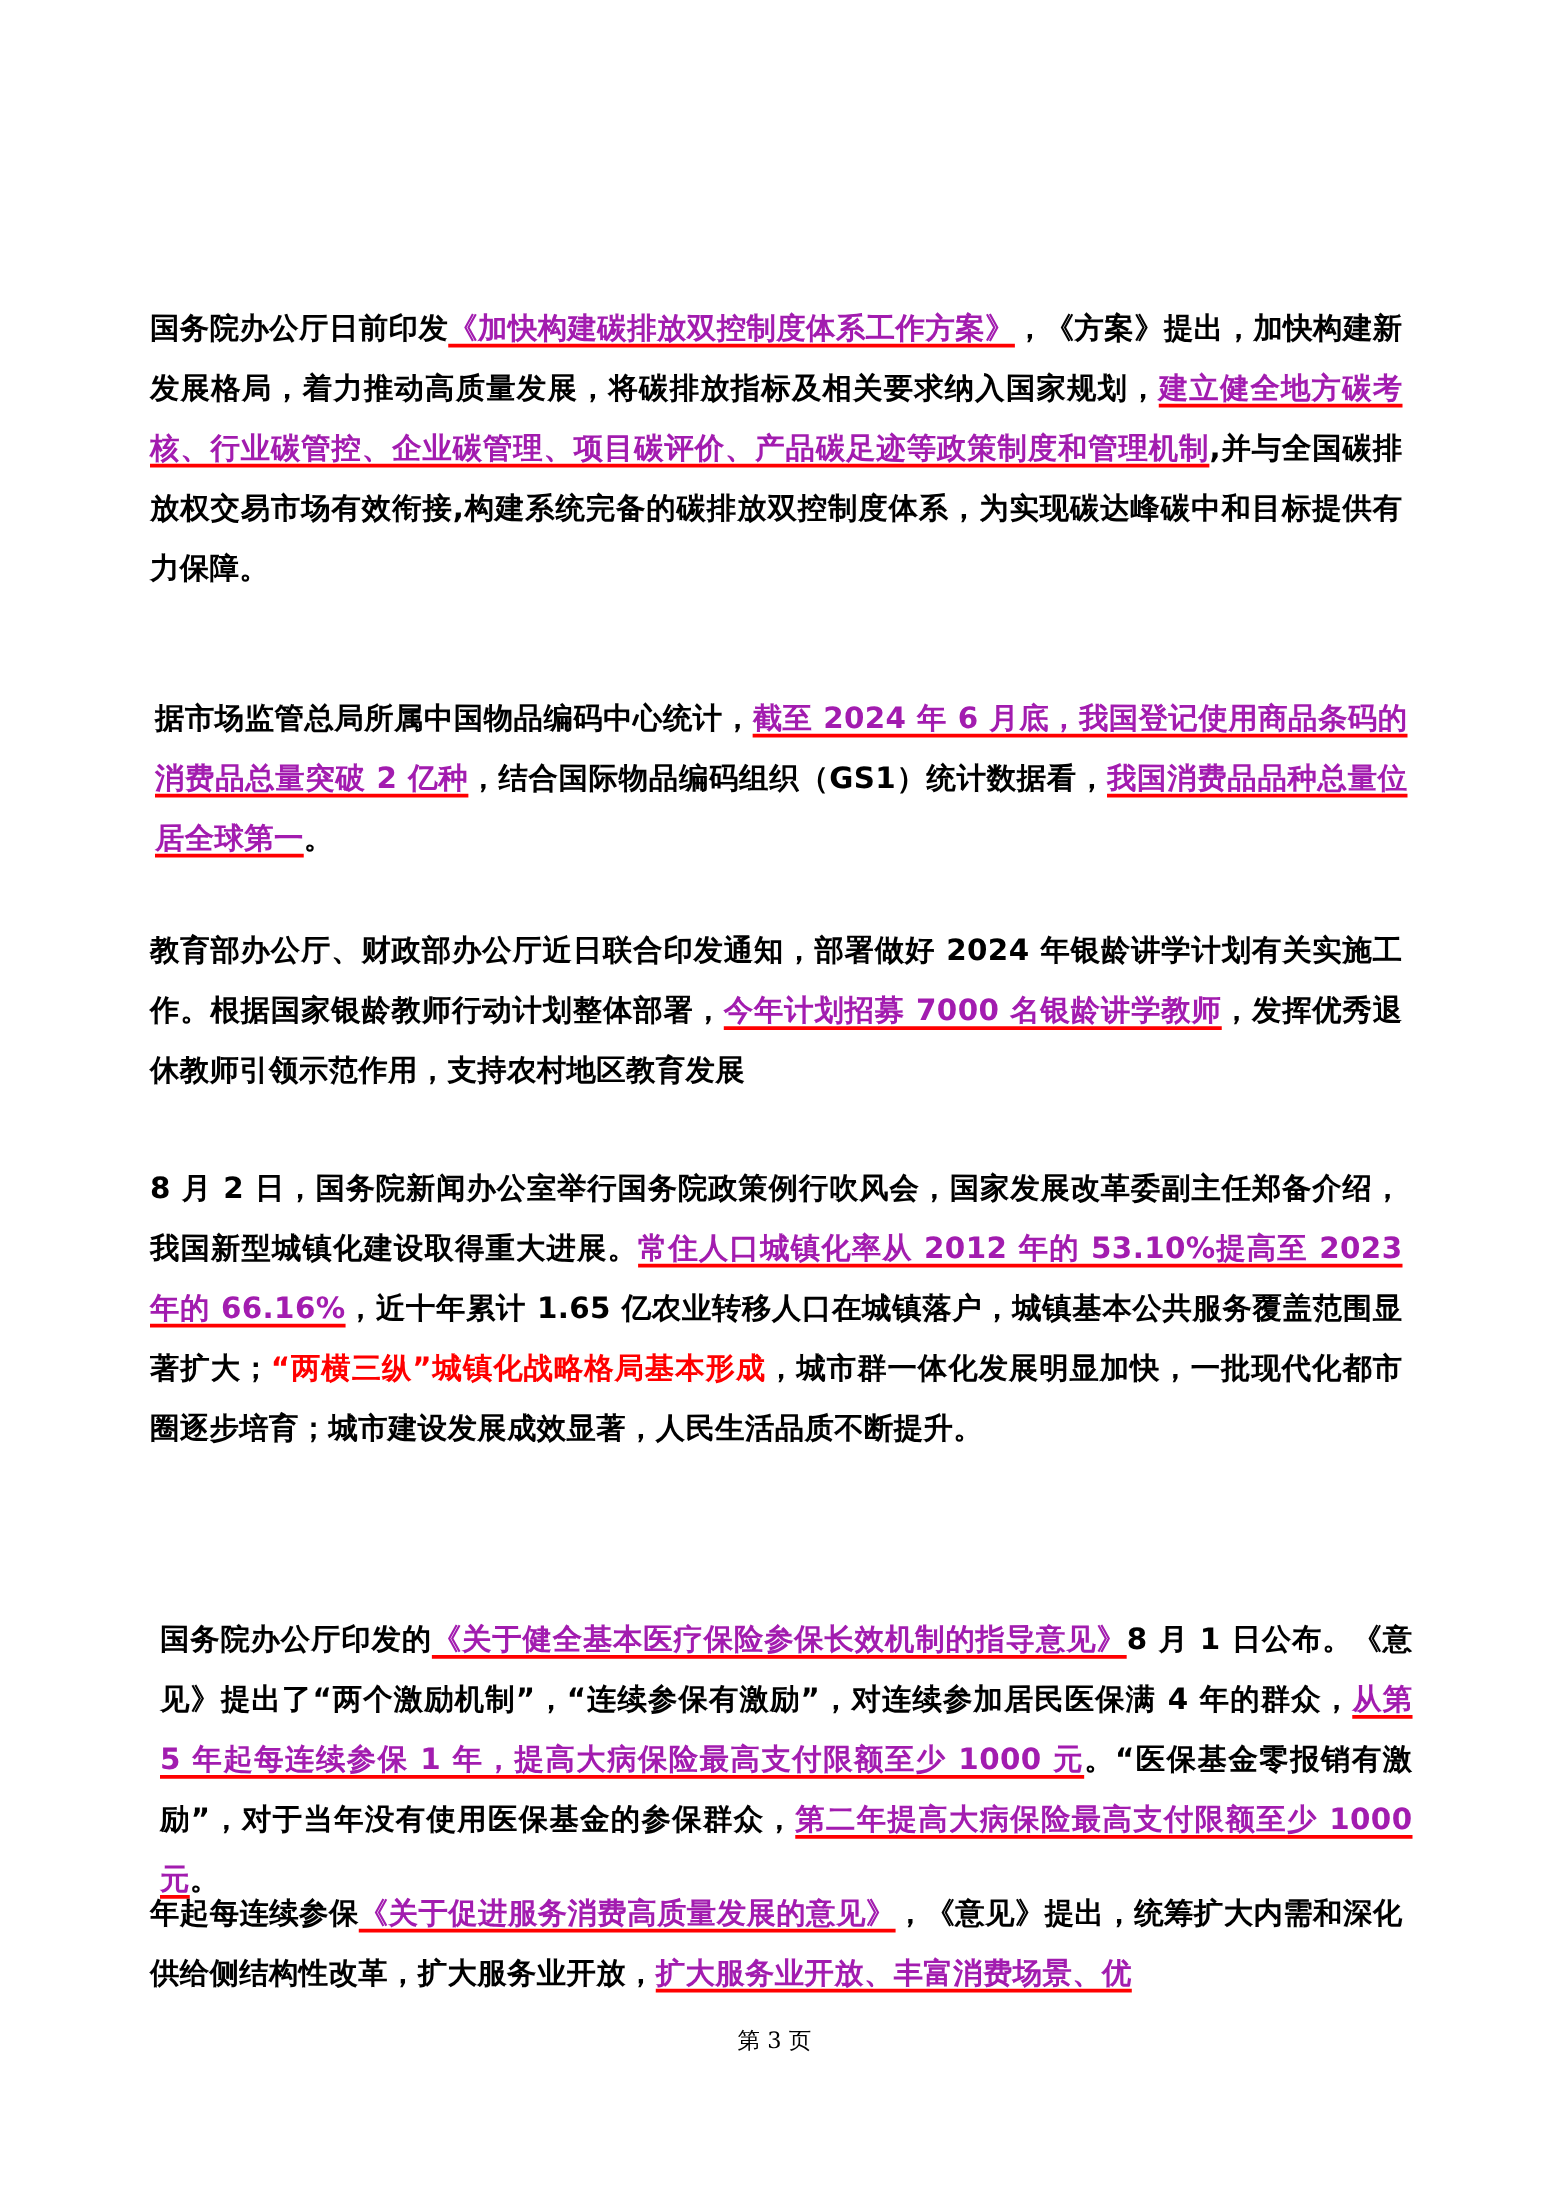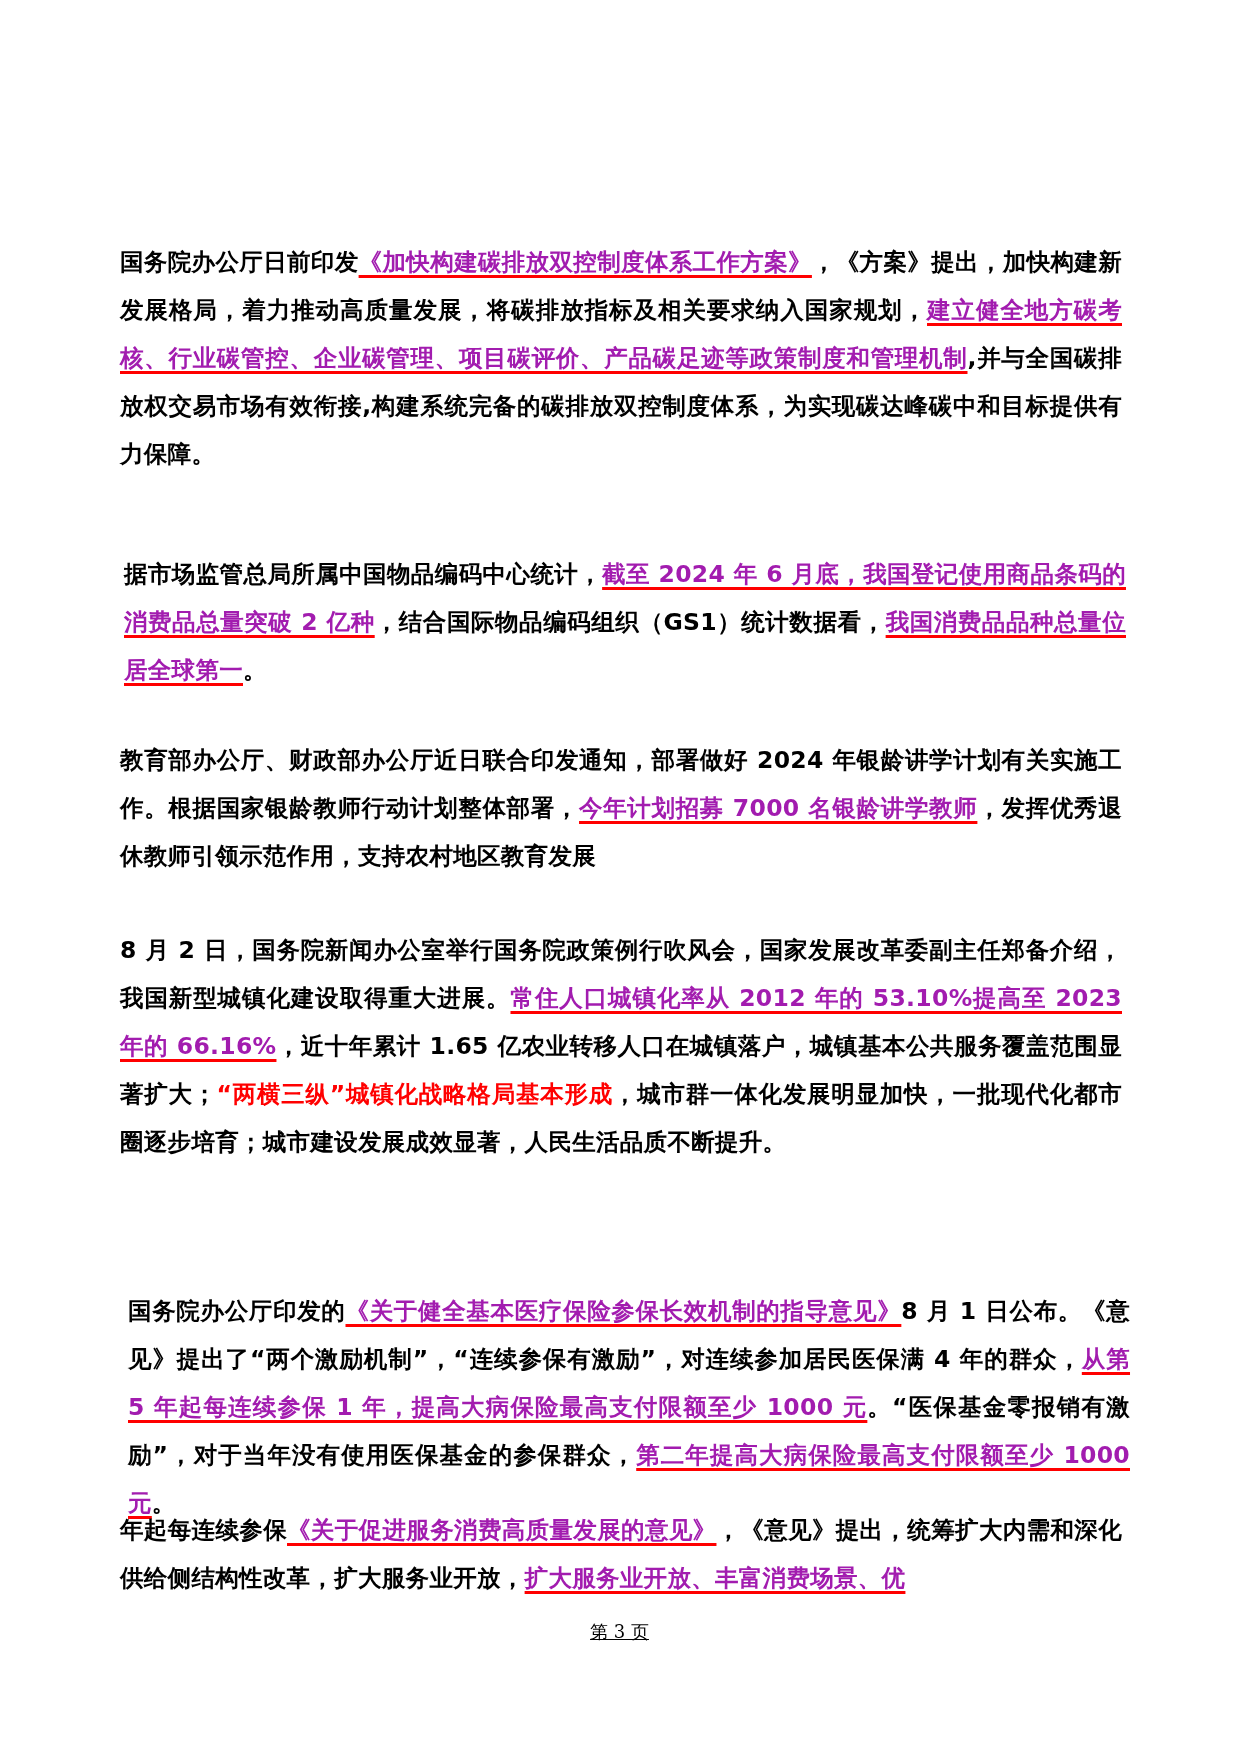--- a/index.html
+++ b/index.html
@@ -5,21 +5,21 @@
   html, body { margin: 0; padding: 0; background: #ffffff; }
   body { width: 1239px; height: 1753px; position: relative; overflow: hidden;
          font-family: "DejaVu Sans", "Liberation Sans", sans-serif; color: #000; }
   .page { position: absolute; left: 0; top: 0; width: 1239px; height: 1753px; }
   .para { position: absolute; left: 120px; width: 1002px; font-size: 23.5px; font-weight: bold;
           line-height: 48px; letter-spacing: 0.3px; text-align: justify; }
   .hl { color: #ff0000; }
   .hlu { color: #a21caf; text-decoration: underline; text-decoration-color: #ff0000;
          text-decoration-thickness: 3px; text-underline-offset: 5px; }
   .footer { position: absolute; left: 0; width: 1239px; top: 1620px; text-align: center;
-            font-size: 18px; font-family: "DejaVu Serif", "Liberation Serif", serif; text-decoration: underline; }
+            font-size: 18px; font-family: "DejaVu Serif", "Liberation Serif", serif; }
 </style>
 </head>
 <body>
 
 <div class="page">
   <p class="para" style="top:238px;margin:0;"><span class="">国务院办公厅日前印发</span><span class="hlu">《加快构建碳排放双控制度体系工作方案》</span><span class="">，《方案》提出，加快构建新发展格局，着力推动高质量发展，将碳排放指标及相关要求纳入国家规划，</span><span class="hlu">建立健全地方碳考核、行业碳管控、企业碳管理、项目碳评价、产品碳足迹等政策制度和管理机制</span><span class="">,并与全国碳排放权交易市场有效衔接,构建系统完备的碳排放双控制度体系，为实现碳达峰碳中和目标提供有力保障。</span></p>
   <p class="para" style="top:546px;margin:4px;"><span class="">据市场监管总局所属中国物品编码中心统计，</span><span class="hlu">截至 2024 年 6 月底，我国登记使用商品条码的消费品总量突破 2 亿种</span><span class="">，结合国际物品编码组织（GS1）统计数据看，</span><span class="hlu">我国消费品品种总量位居全球第一</span><span class="">。</span></p>
   <p class="para" style="top:736px;margin:0;"><span class="">教育部办公厅、财政部办公厅近日联合印发通知，部署做好 2024 年银龄讲学计划有关实施工作。根据国家银龄教师行动计划整体部署，</span><span class="hlu">今年计划招募 7000 名银龄讲学教师</span><span class="">，发挥优秀退休教师引领示范作用，支持农村地区教育发展</span></p>
   <p class="para" style="top:926px;margin:0;"><span class="">8 月 2 日，国务院新闻办公室举行国务院政策例行吹风会，国家发展改革委副主任郑备介绍，我国新型城镇化建设取得重大进展。</span><span class="hlu">常住人口城镇化率从 2012 年的 53.10%提高至 2023 年的 66.16%</span><span class="">，近十年累计 1.65 亿农业转移人口在城镇落户，城镇基本公共服务覆盖范围显著扩大；</span><span class="hl">“两横三纵”城镇化战略格局基本形成</span><span class="">，城市群一体化发展明显加快，一批现代化都市圈逐步培育；城市建设发展成效显著，人民生活品质不断提升。</span></p>
   <p class="para" style="top:1279px;margin:8px;"><span class="">国务院办公厅印发的</span><span class="hlu">《关于健全基本医疗保险参保长效机制的指导意见》</span><span class="">8 月 1 日公布。《意见》提出了“两个激励机制”，“连续参保有激励”，对连续参加居民医保满 4 年的群众，</span><span class="hlu">从第 5 年起每连续参保 1 年，提高大病保险最高支付限额至少 1000 元</span><span class="">。“医保基金零报销有激励”，对于当年没有使用医保基金的参保群众，</span><span class="hlu">第二年提高大病保险最高支付限额至少 1000 元</span><span class="">。</span></p>

